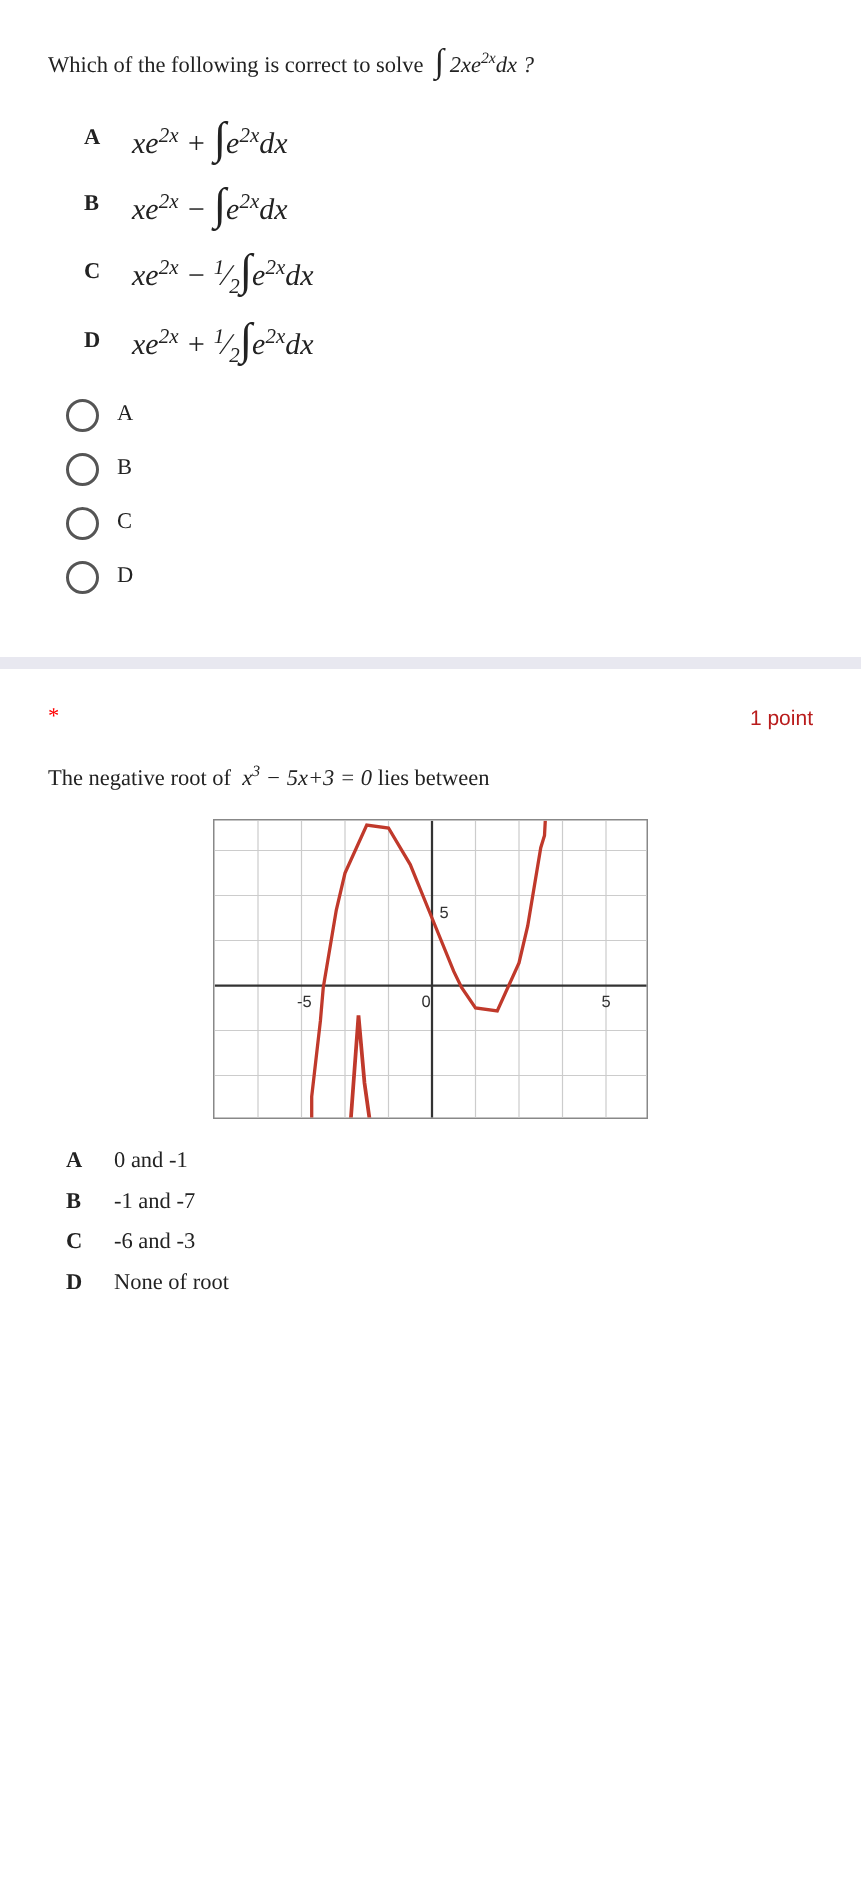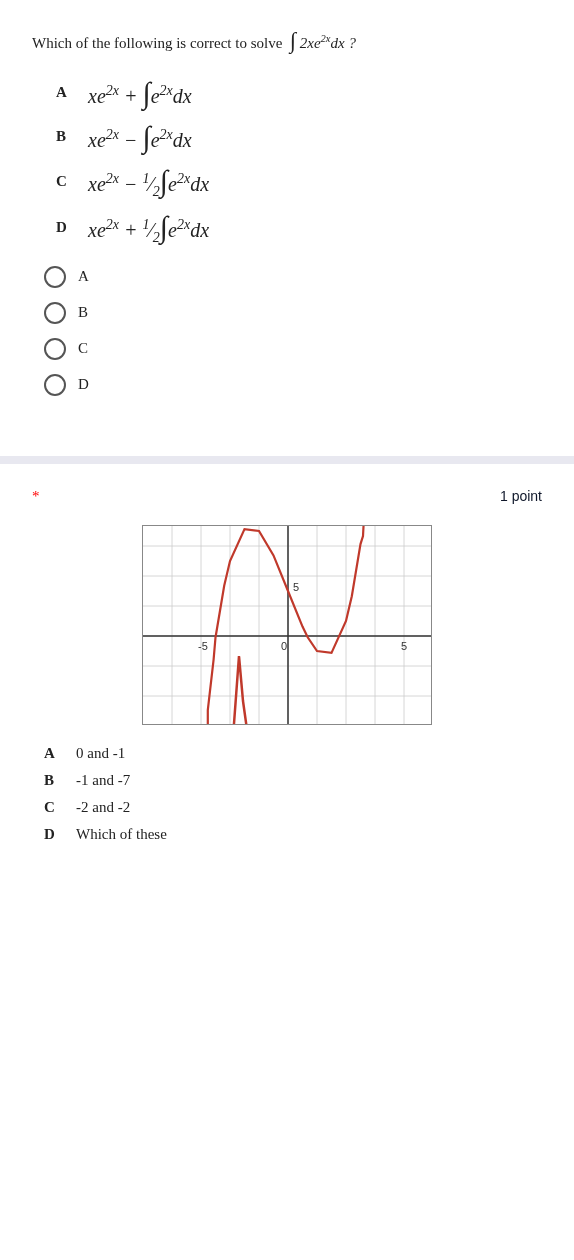--- a/index.html
+++ b/index.html
@@ -5,21 +5,21 @@
     * { box-sizing: border-box; margin: 0; padding: 0; }
     body {
       width: 574px;
       background: #fff;
       font-family: Georgia, 'Times New Roman', serif;
       font-size: 16px;
       color: #222;
     }
 
     .question-section {
-      padding: 24px 32px 46px 32px;
+      padding: 24px 32px 28px 32px;
     }
 
     .question-text {
       font-size: 15px;
       margin-bottom: 18px;
       line-height: 1.5;
     }
 
     .options-table {
       margin-left: 24px;
@@ -83,21 +83,21 @@
     .asterisk {
       color: red;
       font-size: 15px;
       display: flex;
       justify-content: space-between;
       margin-bottom: 20px;
     }
 
     .points-label {
       font-size: 14px;
-      color: #0f172a;
+      color: #b91c1c;
       font-family: Arial, sans-serif;
     }
 
     .question-text-2 {
       font-size: 15px;
       margin-bottom: 16px;
       line-height: 1.5;
     }
 
     .graph-container {
@@ -205,20 +205,25 @@
 </div>
 
 <div class="divider"></div>
 
 <div class="question-section-2">
   <div class="asterisk">
     <span style="color:red;">*</span>
     <span class="points-label">1 point</span>
   </div>
 
+  <div class="question-text-2">
+    <span>The negative root of</span>
+    <span class="math-inline">&nbsp;<i>x</i><sup>3</sup> − 5<i>x</i>+3 = 0</span>
+    <span>lies between</span>
+  </div>
 
   <div class="graph-container">
     <svg width="290" height="200" viewBox="0 0 290 200">
 
       <line x1="29" y1="0" x2="29" y2="200" stroke="#ccc" stroke-width="0.8"></line>
       <line x1="58" y1="0" x2="58" y2="200" stroke="#ccc" stroke-width="0.8"></line>
       <line x1="87" y1="0" x2="87" y2="200" stroke="#ccc" stroke-width="0.8"></line>
       <line x1="116" y1="0" x2="116" y2="200" stroke="#ccc" stroke-width="0.8"></line>
       <line x1="145" y1="0" x2="145" y2="200" stroke="#ccc" stroke-width="0.8"></line>
       <line x1="174" y1="0" x2="174" y2="200" stroke="#ccc" stroke-width="0.8"></line>
@@ -294,20 +299,20 @@
     <div class="answer-row">
       <span class="answer-label"><b>A</b></span>
       <span class="answer-text">0 and -1</span>
     </div>
     <div class="answer-row">
       <span class="answer-label"><b>B</b></span>
       <span class="answer-text">-1 and -7</span>
     </div>
     <div class="answer-row">
       <span class="answer-label"><b>C</b></span>
-      <span class="answer-text">-2 and -2</span>
+      <span class="answer-text">-6 and -3</span>
     </div>
     <div class="answer-row">
       <span class="answer-label"><b>D</b></span>
-      <span class="answer-text">Which of these</span>
+      <span class="answer-text">None of root</span>
     </div>
   </div>
 </div>
 
 </body></html>

